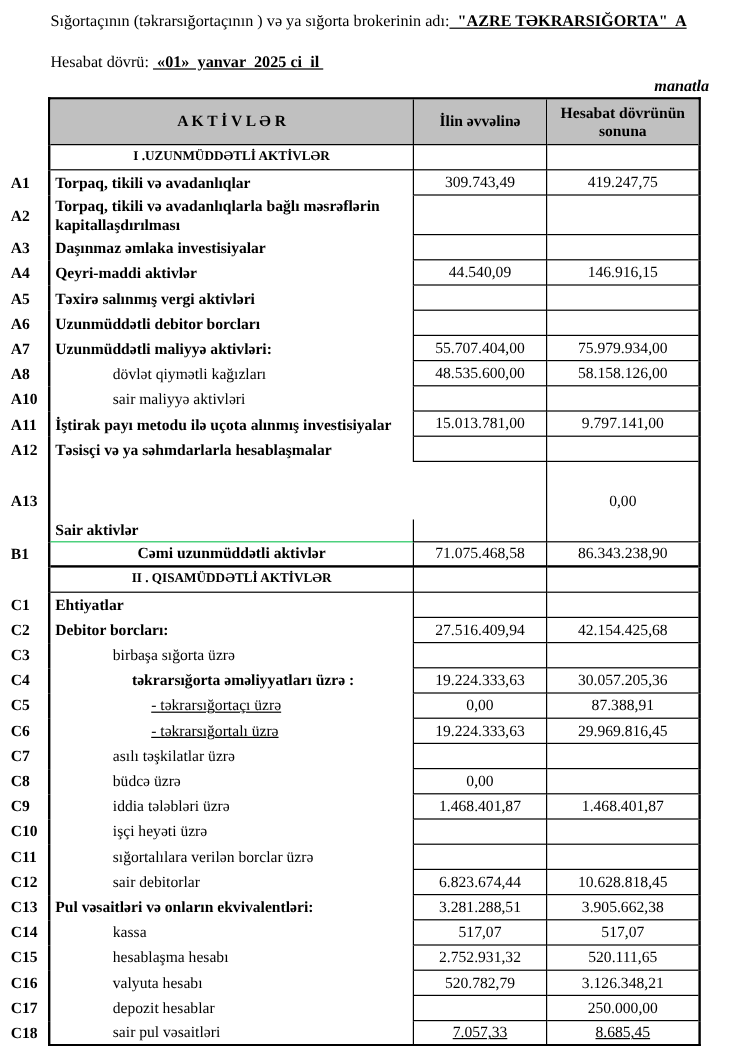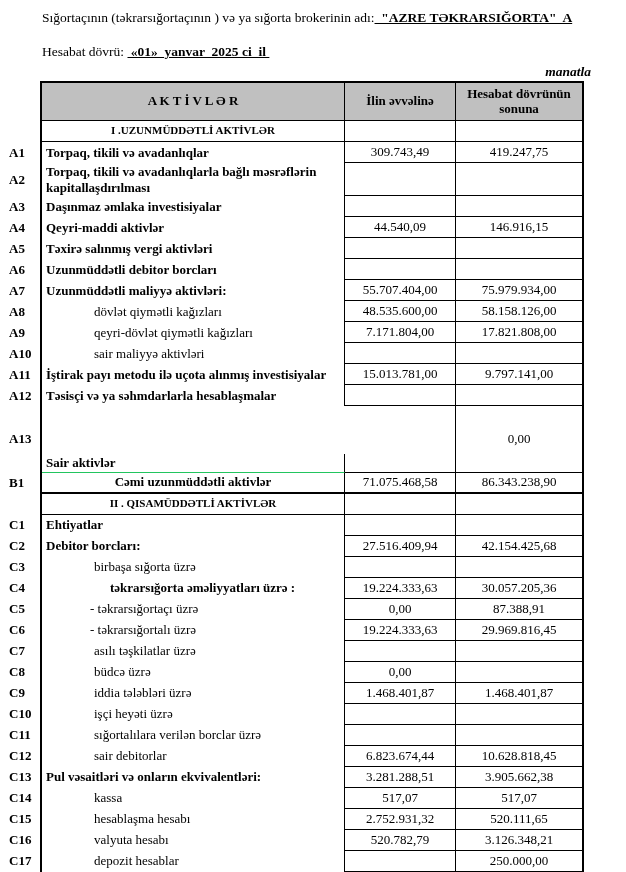--- a/index.html
+++ b/index.html
@@ -53,21 +53,21 @@
     border-bottom: 1px solid #000;
     padding: 2px 4px;
   }
 
   .body { display: flex; align-items: center; font-size: 13px; line-height: 1.2; }
   .c-label.body { padding: 1px 4px 1px 4px; }
   .c-v1.body, .c-v2.body { justify-content: center; padding: 1px 2px; border-bottom: 1px solid #000; }
 
   .bold .c-label { font-weight: bold; }
   .indent .c-label { padding-left: 52px; }
-  .indent2 .c-label { padding-left: 48px; }
+  .indent2 .c-label { padding-left: 84px; text-decoration: underline; }
   .indent-bold .c-label { padding-left: 68px; font-weight: bold; }
 
   .section .c-label {
     justify-content: center; font-weight: bold; font-size: 11px;
     border-bottom: 1px solid #000; text-align: center;
   }
   .line-below .c-label { border-bottom: 1px solid #22c55e; margin-top: 48px; }
 
   .total .c-label {
     justify-content: center; font-weight: bold; 
@@ -169,28 +169,20 @@
         </div>
         <div class="grid-row indent">
           <div class="code-cell">A8</div>
           <div class="cells">
             <div class="c-label body">dövlət qiymətli kağızları</div>
             <div class="c-v1 body">48.535.600,00</div>
             <div class="c-v2 body">58.158.126,00</div>
           </div>
         </div>
         <div class="grid-row indent">
-          <div class="code-cell">A9</div>
-          <div class="cells">
-            <div class="c-label body">qeyri-dövlət qiymətli kağızları</div>
-            <div class="c-v1 body">7.171.804,00</div>
-            <div class="c-v2 body">17.821.808,00</div>
-          </div>
-        </div>
-        <div class="grid-row indent">
           <div class="code-cell">A10</div>
           <div class="cells">
             <div class="c-label body">sair maliyyə aktivləri</div>
             <div class="c-v1 body"></div>
             <div class="c-v2 body"></div>
           </div>
         </div>
         <div class="grid-row bold">
           <div class="code-cell">A11</div>
           <div class="cells">

